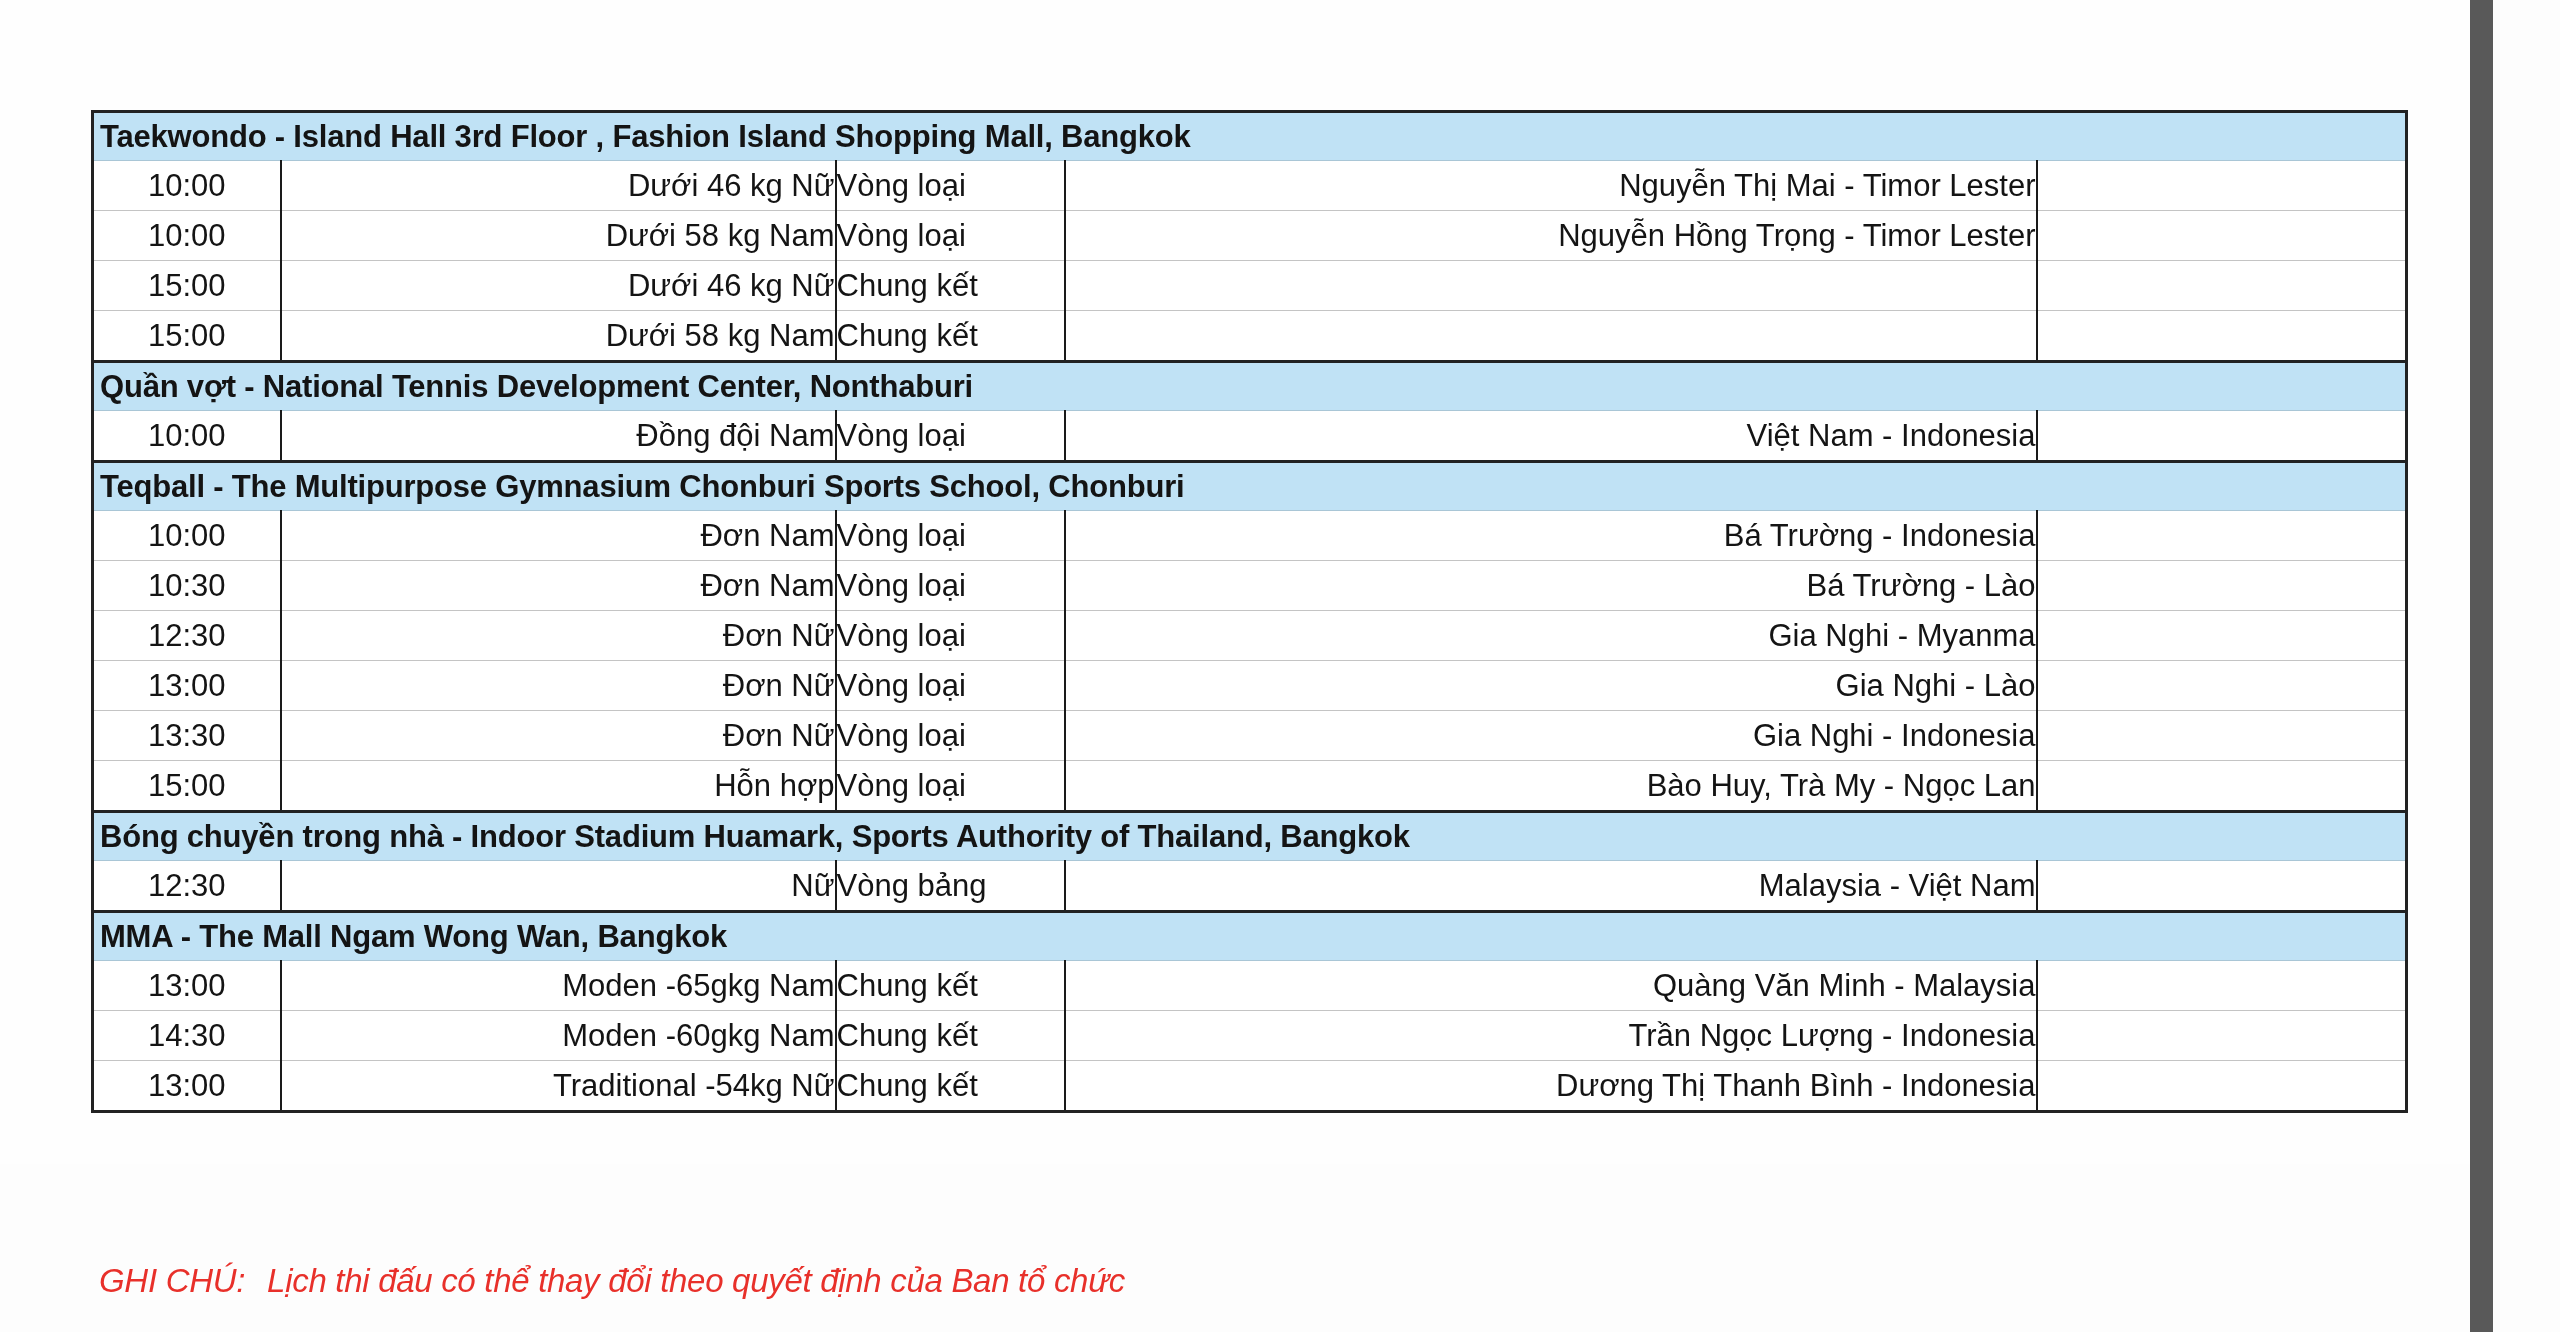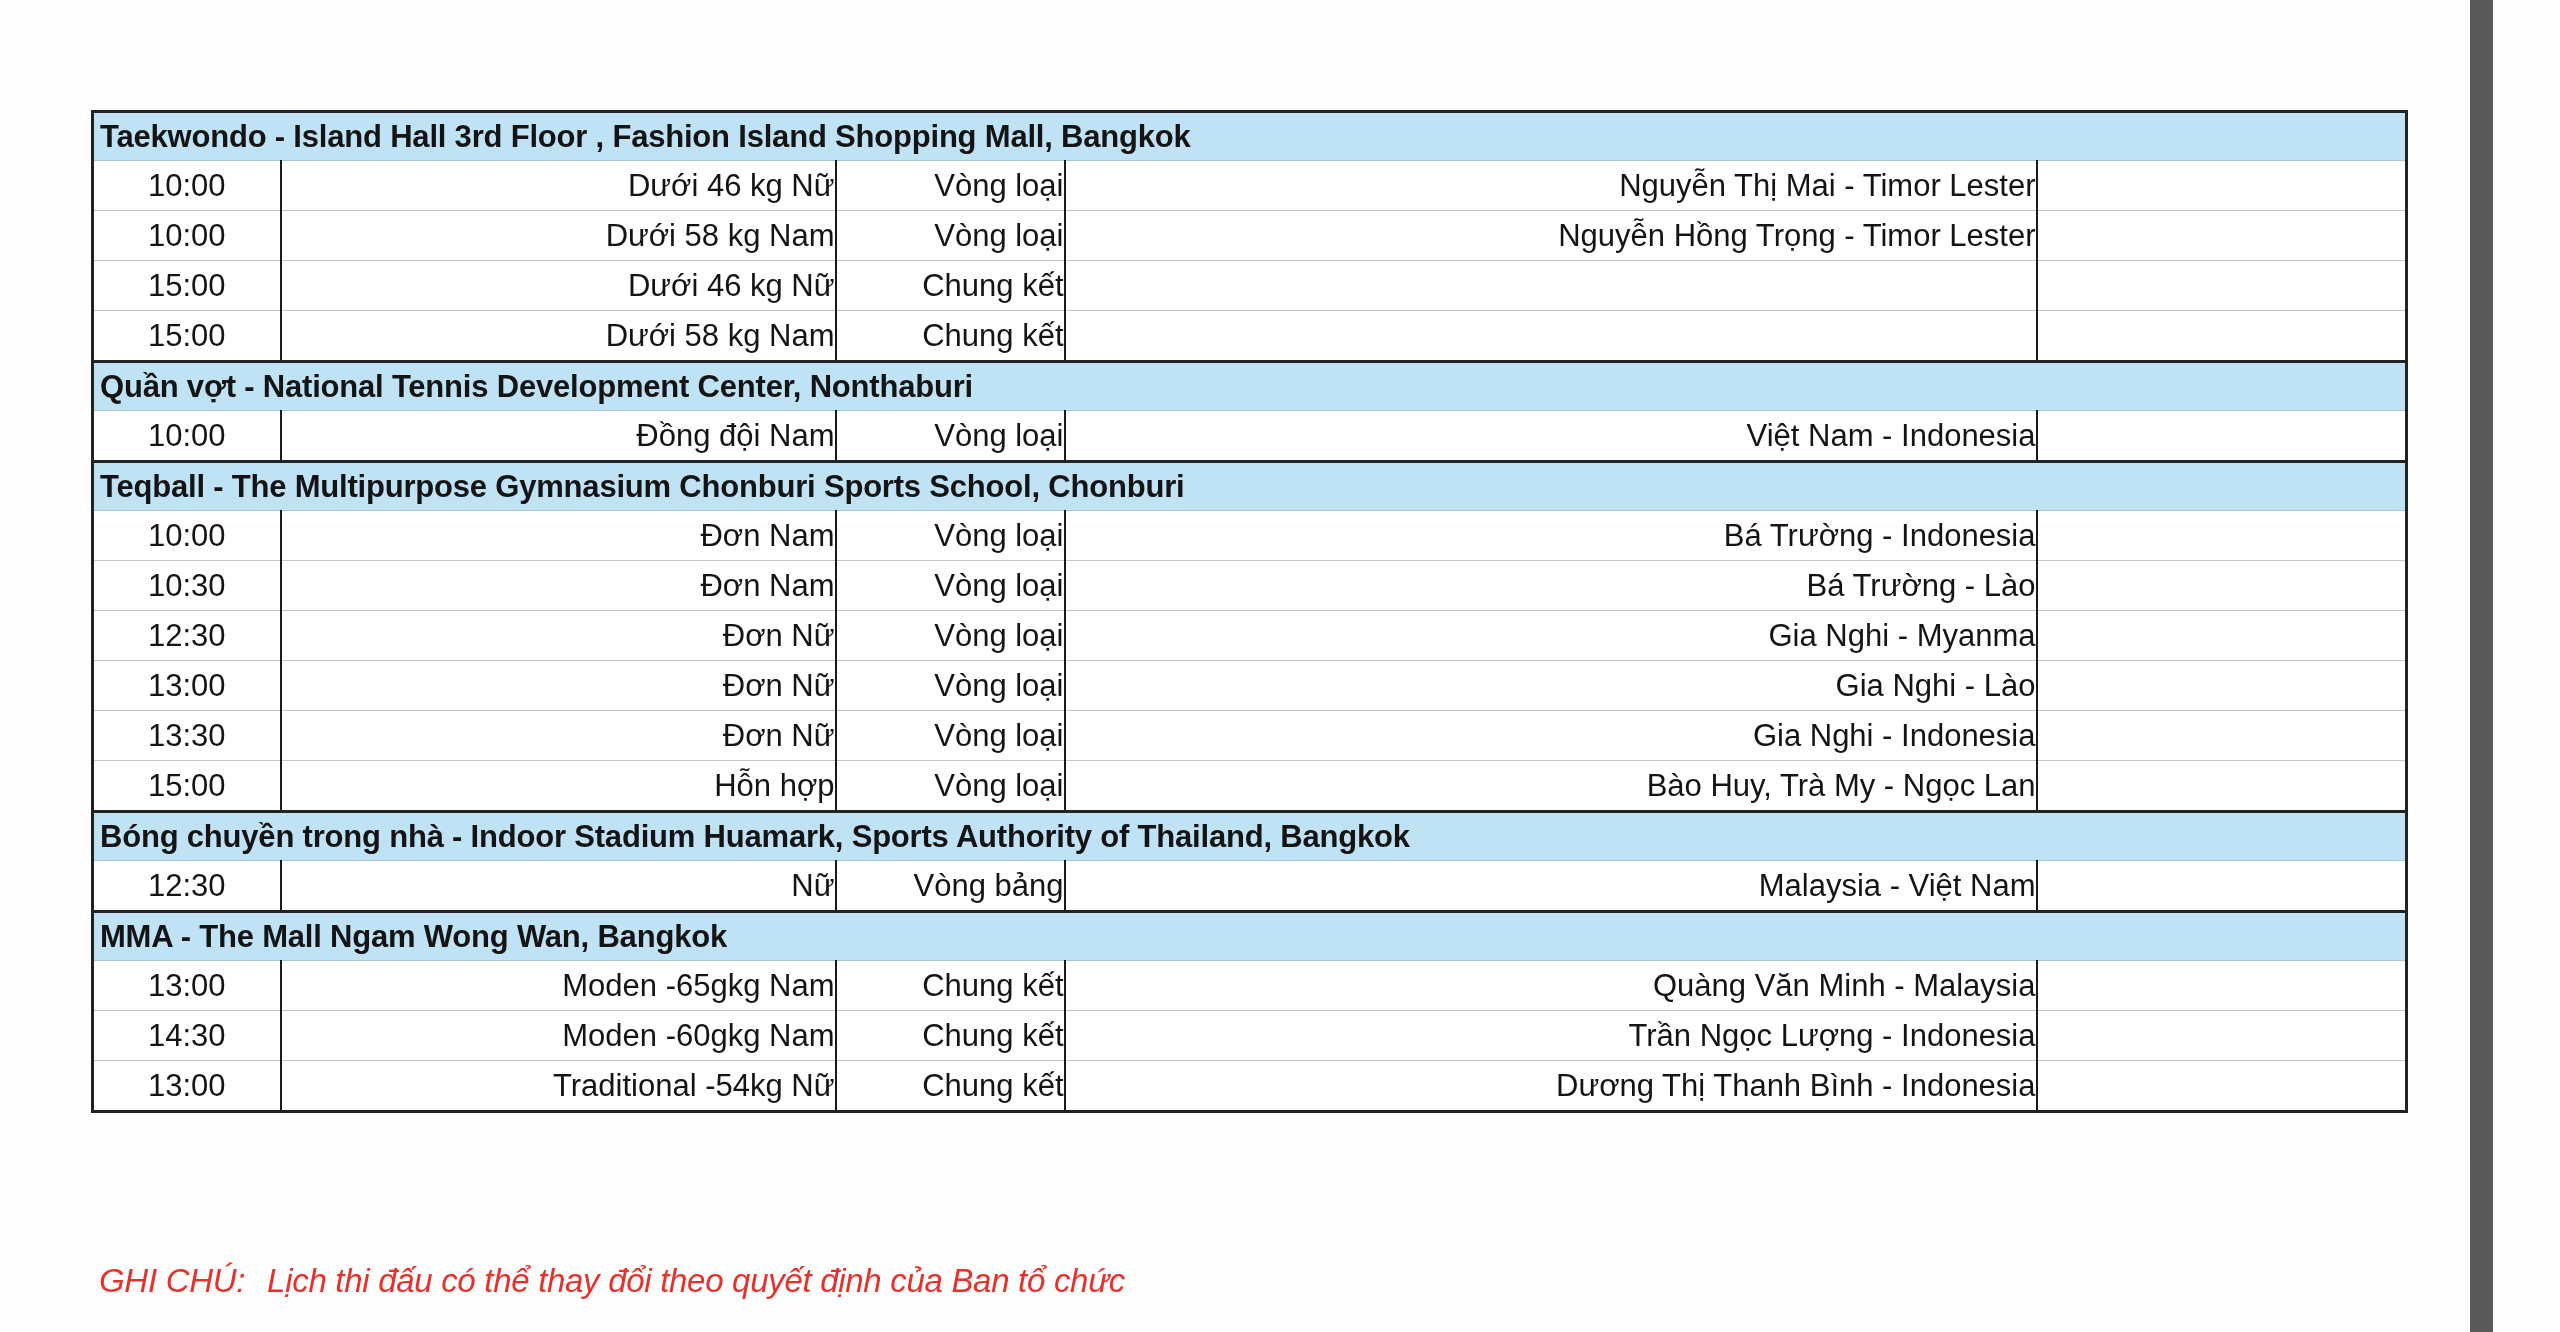--- a/index.html
+++ b/index.html
@@ -71,21 +71,21 @@
     border-left: 2px solid #1a1a1a;
     white-space: nowrap;
     overflow: hidden;
     background: #ffffff;
   }
   tr.data-row td:first-child { border-left: none; }
   tr.data-row.last-in-section td { border-bottom: 3px solid #222; }
 
   td.cell-time { text-align: center; margin-top: 32px; }
   td.cell-event { text-align: right; padding-left: 5px !important; }
-  td.cell-round { text-align: right; margin-left: 25px; }
+  td.cell-round { text-align: left; margin-left: 25px; }
   td.cell-match { text-align: right; padding-left: 6px !important; }
   td.cell-extra { }
 
   .note {
     position: absolute;
     left: 99px;
     top: 1262px;
     font-size: 33px;
     font-style: italic;
     color: #e8302a;

